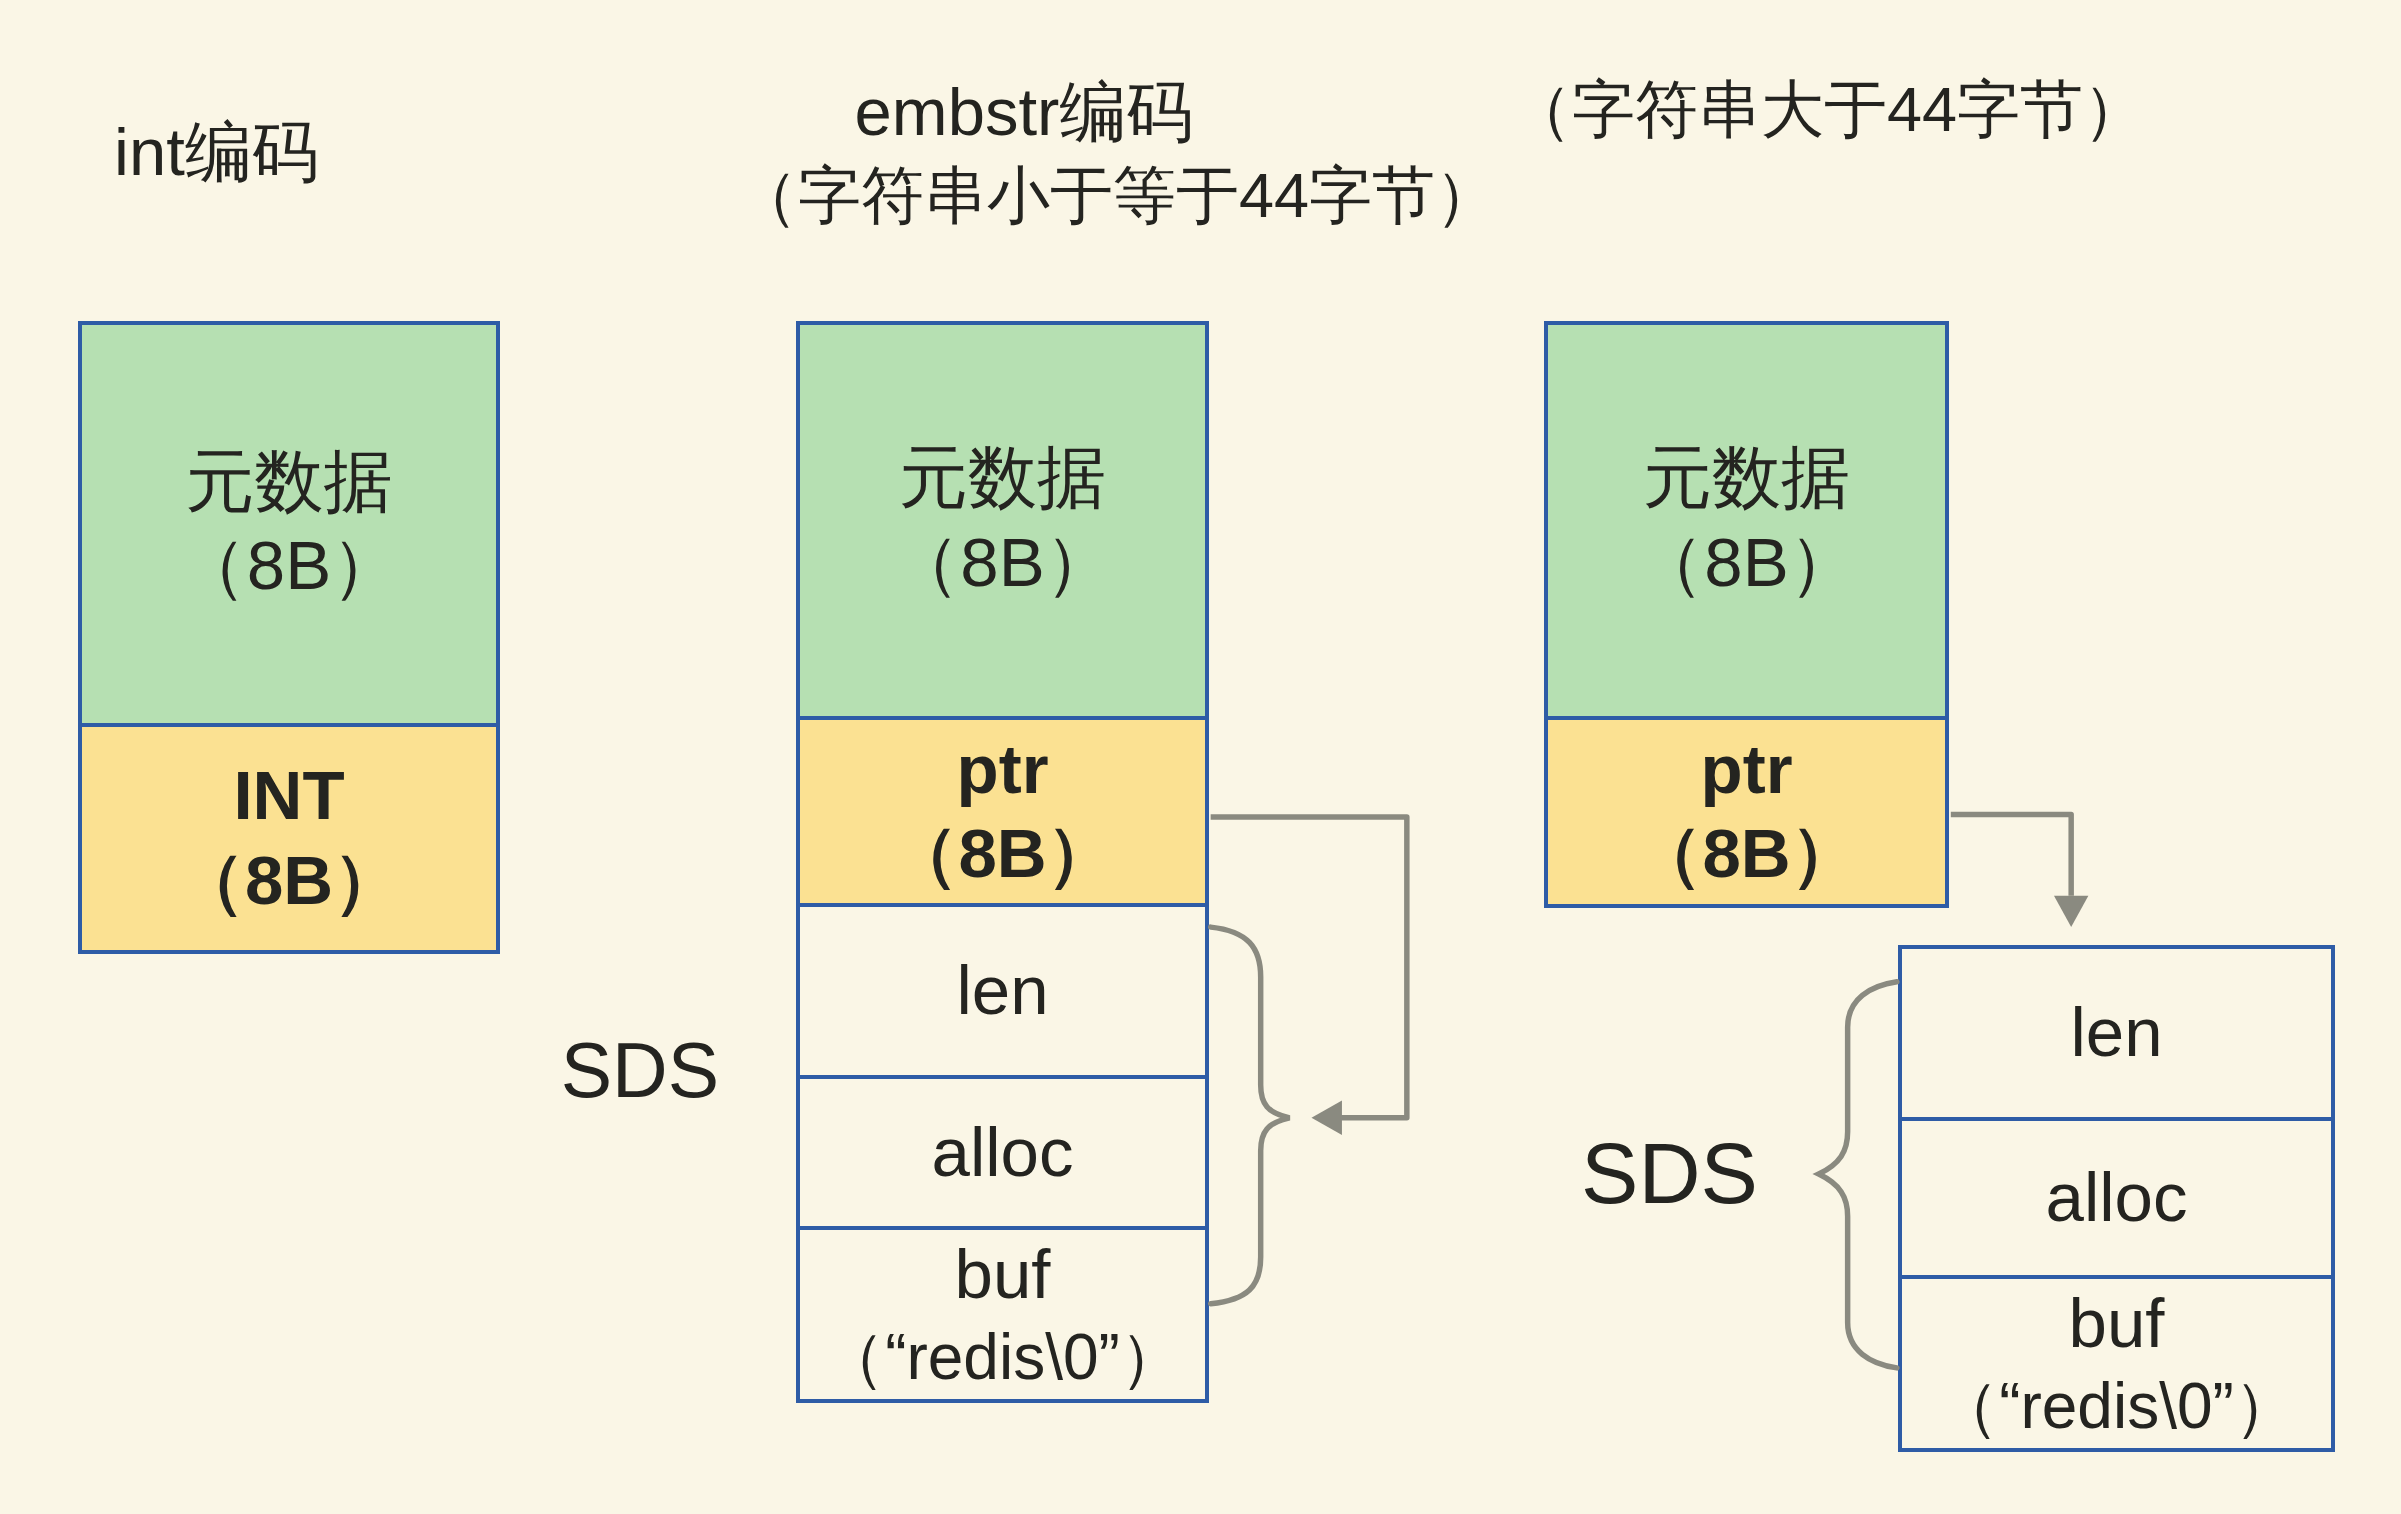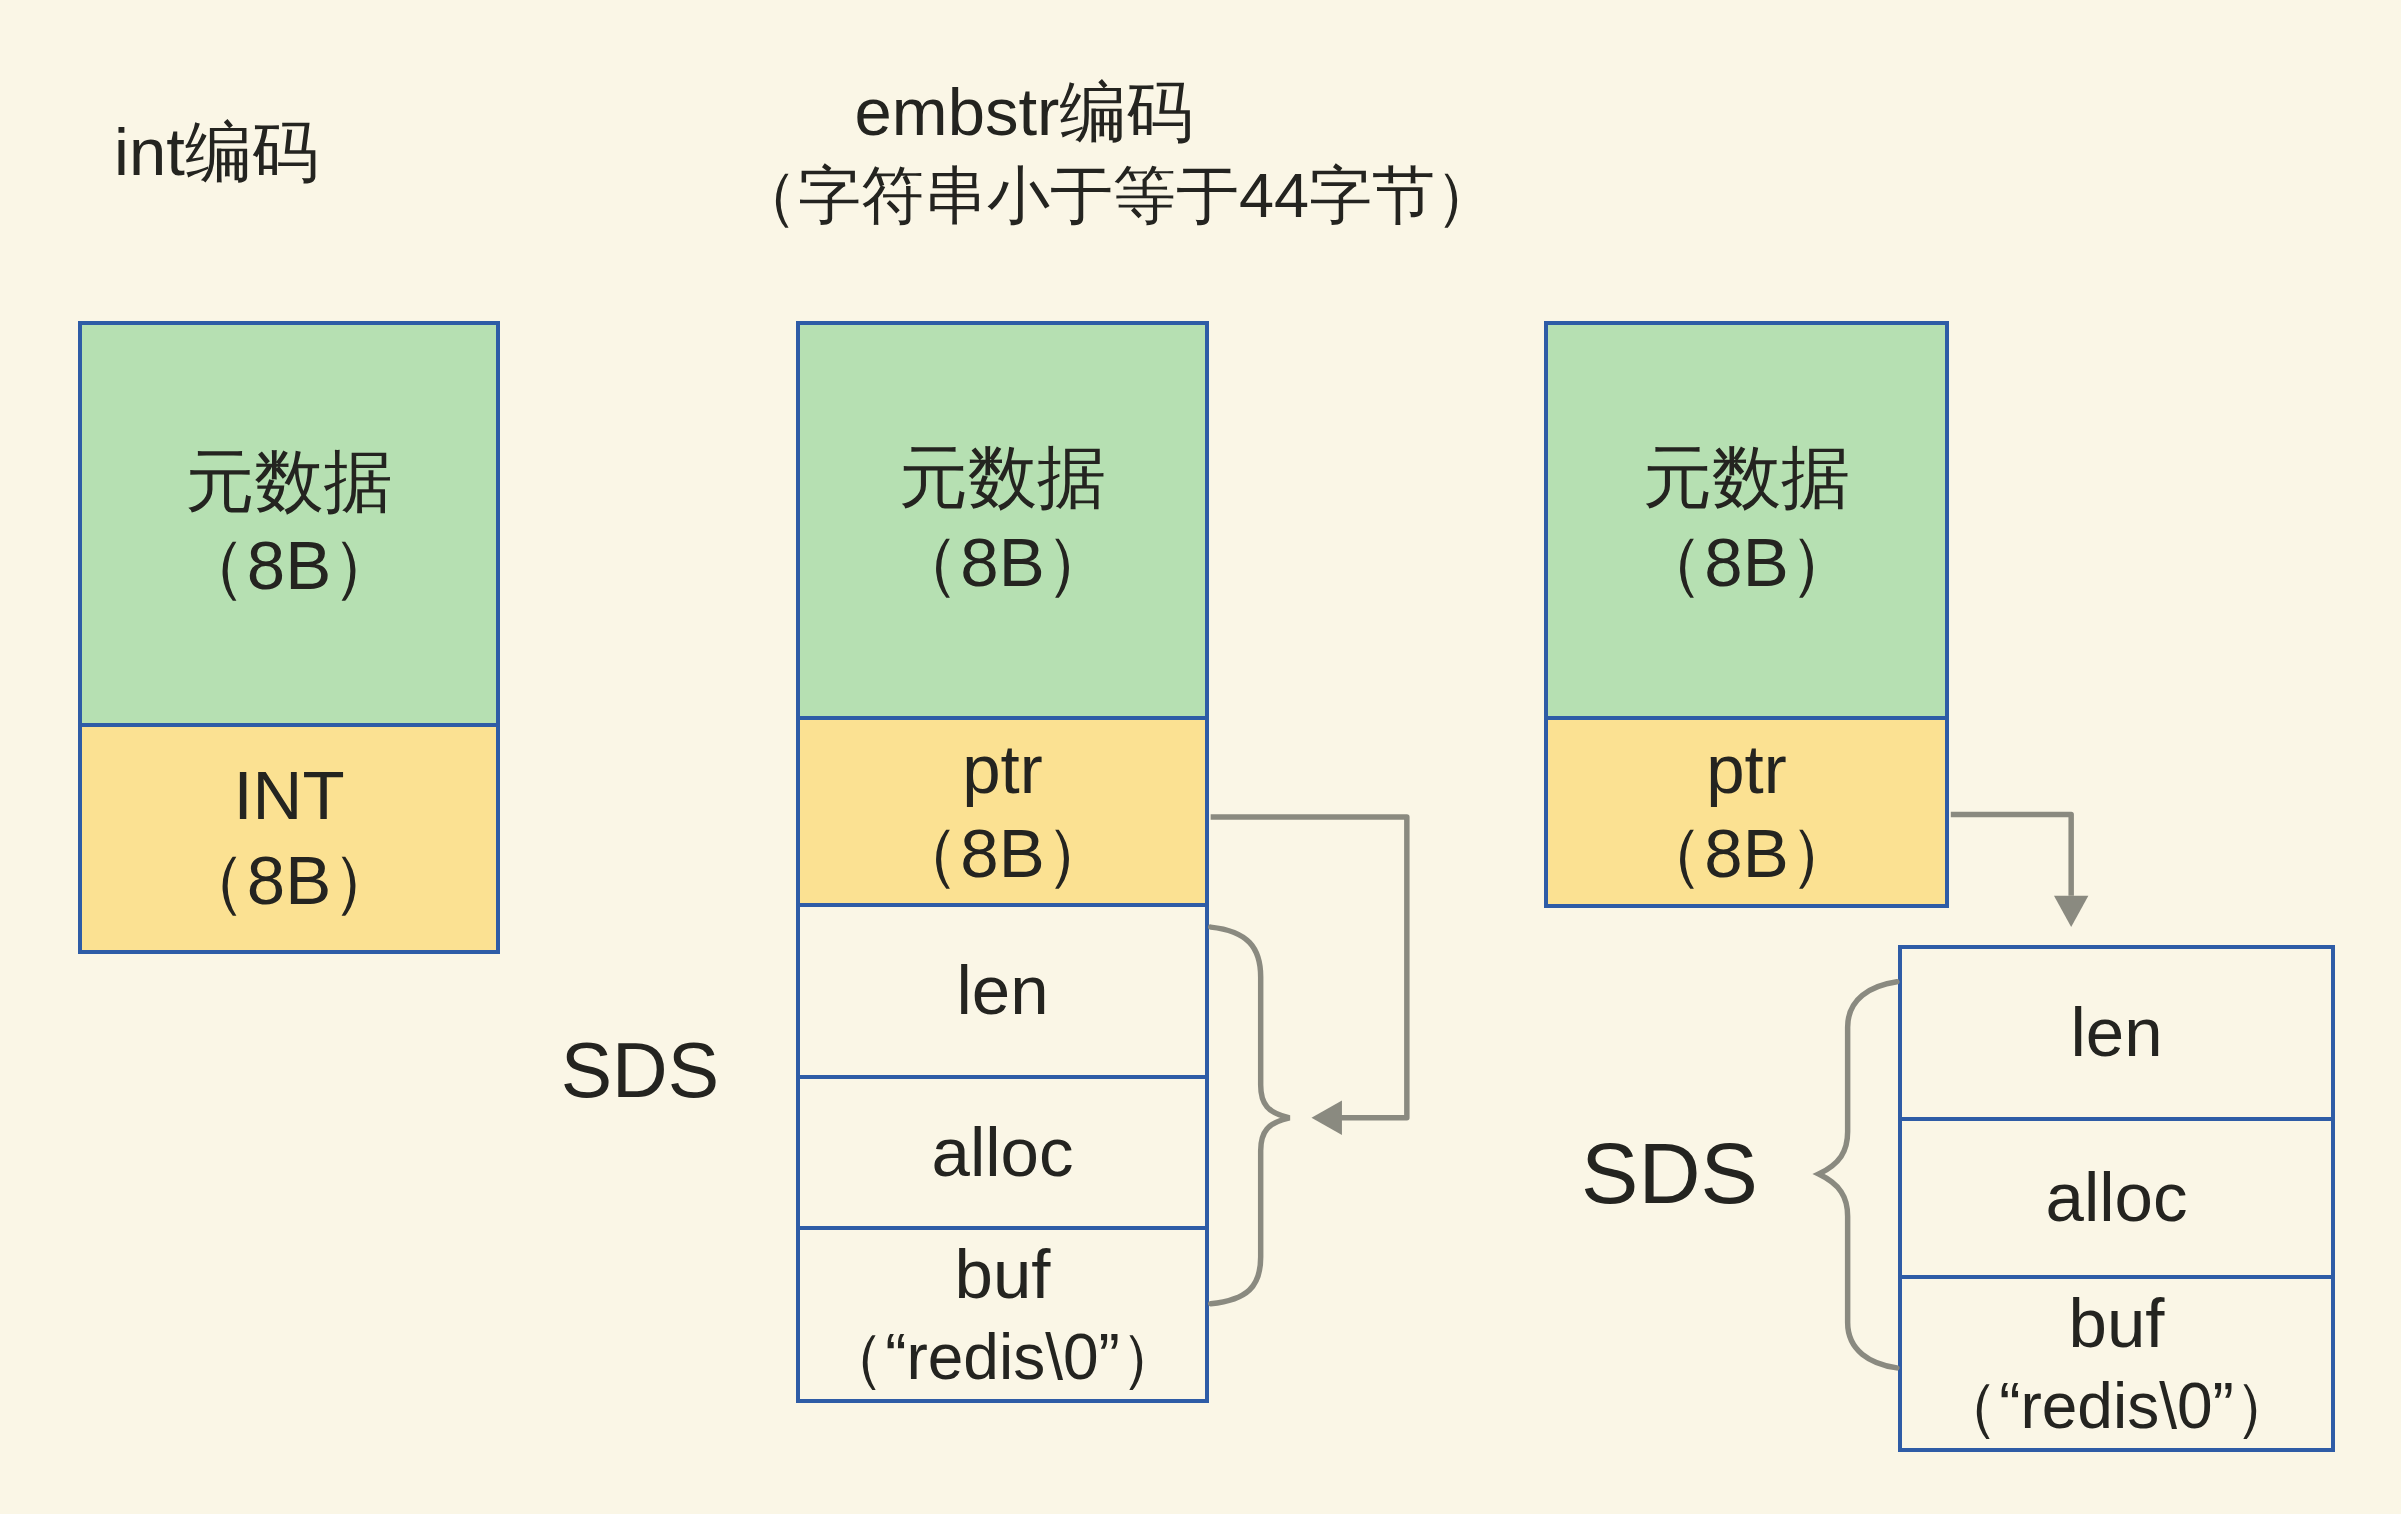--- a/index.html
+++ b/index.html
@@ -19,40 +19,41 @@
     border:4.7px solid #2E5CA6;
     box-sizing:border-box;
     display:flex;flex-direction:column;
     align-items:center;justify-content:center;
     text-align:center;
     margin-top:16px;
   }
   .box .lbl{font-size:69px;line-height:1.22;white-space:nowrap;}
   .box .lbl.small{font-size:64px;}
   .green{background:#B6E0B2;}
-  .yellow{background:#FBE192;}
+  .yellow{background:#FBE192;font-weight:bold;}
   .plain{background:#FAF6E6;}
   .sds{position:absolute;font-size:77px;white-space:nowrap;}
   svg.overlay{position:absolute;left:0;top:0;pointer-events:none;}
 </style>
 </head>
 <body>
 
 <div class="stage">
 
   <div class="hdr" style="left:29px;top:109px;width:375px;">
     <div class="t1">int编码</div>
   </div>
 
   <div class="hdr" style="left:735px;top:69px;width:578px;">
     <div class="t1">embstr编码</div>
     <div class="t2">（字符串小于等于44字节）</div>
   </div>
 
   <div class="hdr" style="left:1509px;top:69px;width:625px;">
+    <div class="t2">（字符串大于44字节）</div>
   </div>
 
   <div class="box green" style="left:78px;top:305px;width:422px;height:406px;">
     <div class="lbl">元数据</div>
     <div class="lbl">（8B）</div>
   </div>
   <div class="box yellow" style="left:78px;top:707px;width:422px;height:231px;">
     <div class="lbl">INT</div>
     <div class="lbl">（8B）</div>
   </div>

